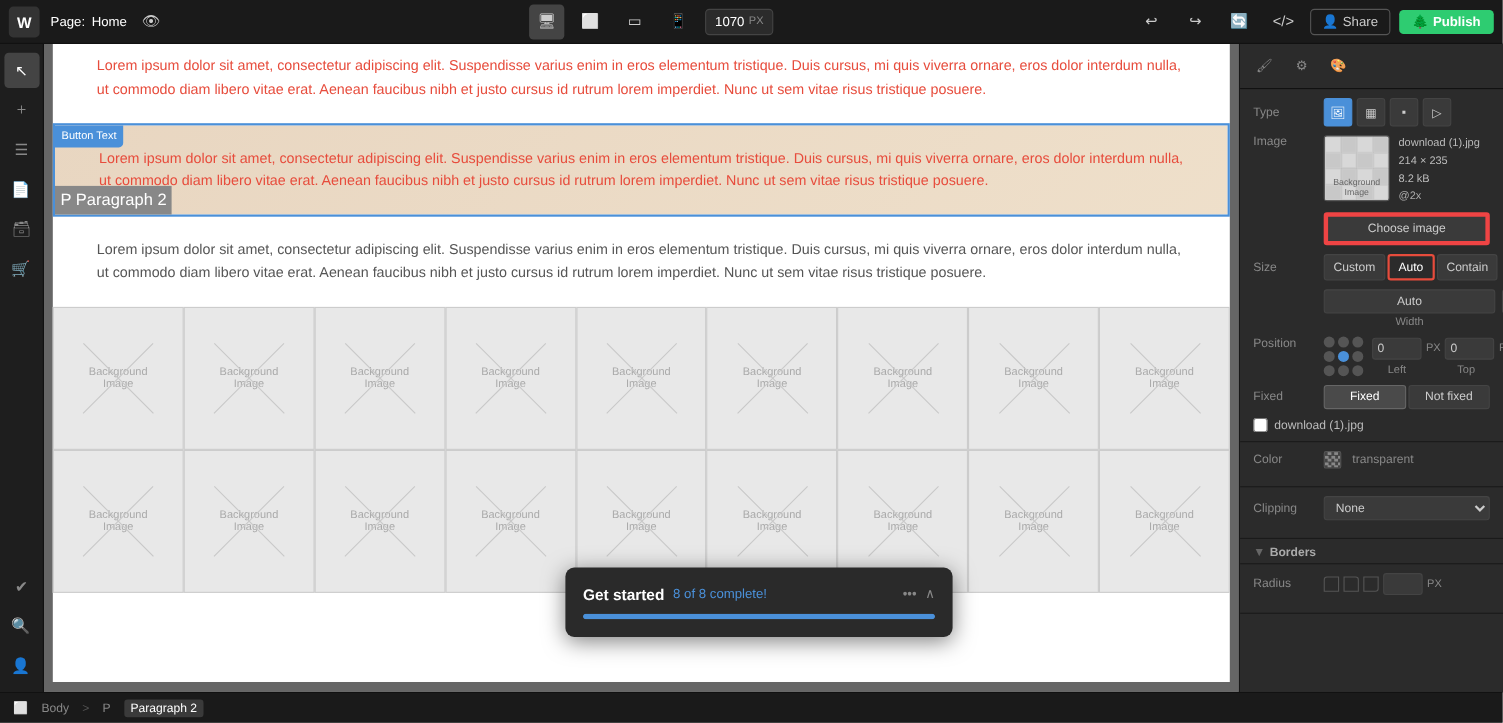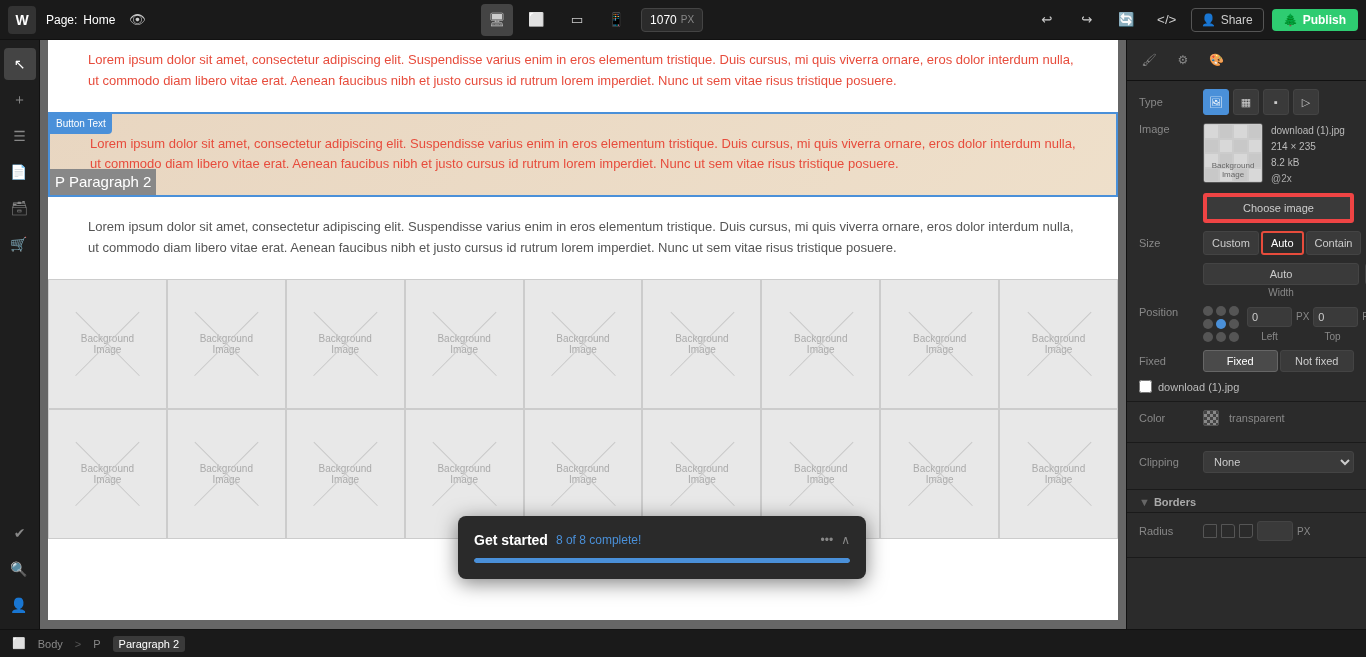--- a/index.html
+++ b/index.html
@@ -441,21 +441,21 @@
       background: #3a3a3a;
       color: #fff;
     }
     .breadcrumb-sep { color: #555; }
 
     
     #notification-popup {
       position: absolute;
       bottom: 50px;
       right: 260px;
-      width: 408px;
+      width: 352px;
       background: #2a2a2a;
       border-radius: 8px;
       box-shadow: 0 4px 20px rgba(0,0,0,0.5);
       padding: 16px;
       z-index: 100;
     }
     .notif-header {
       display: flex; align-items: center; justify-content: space-between;
       margin-bottom: 10px;
     }

